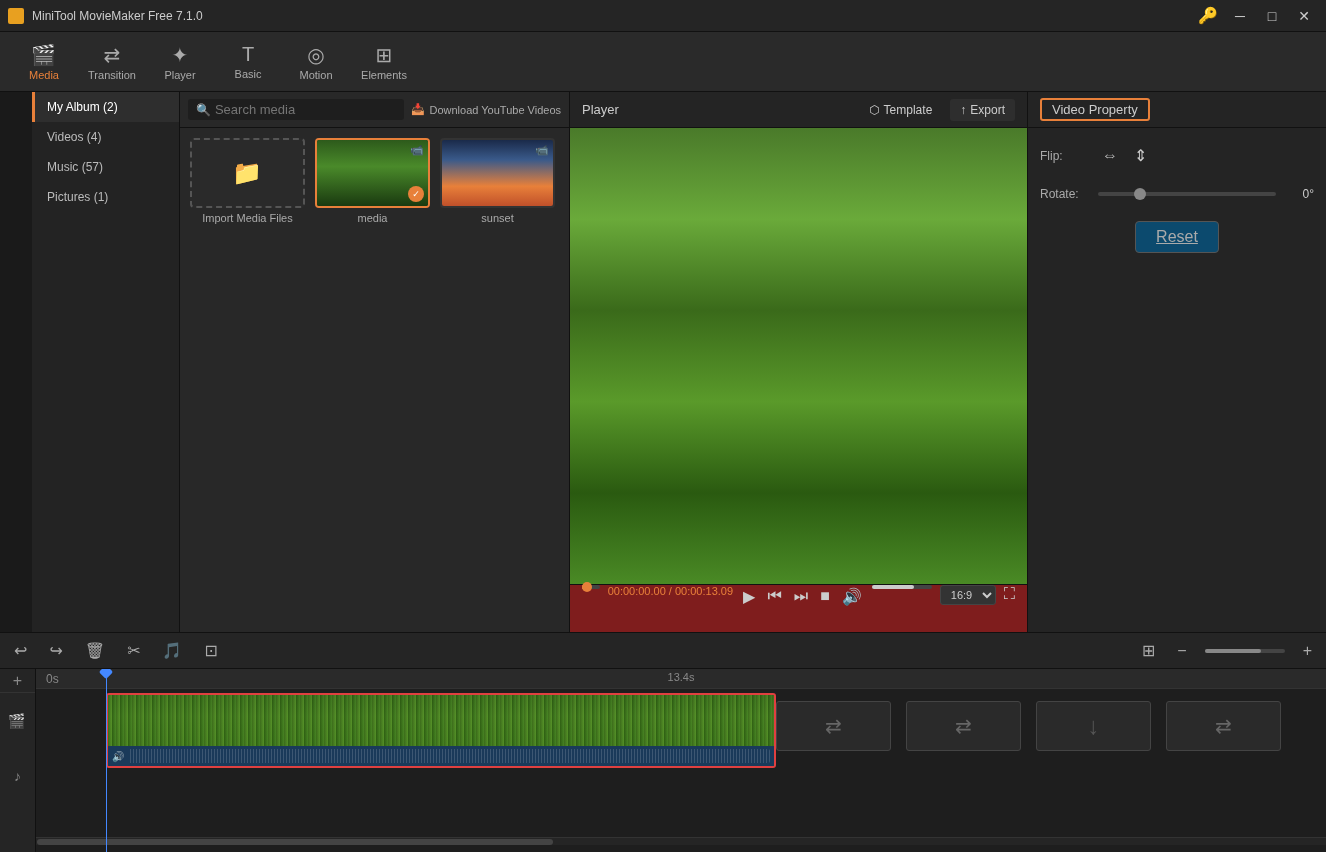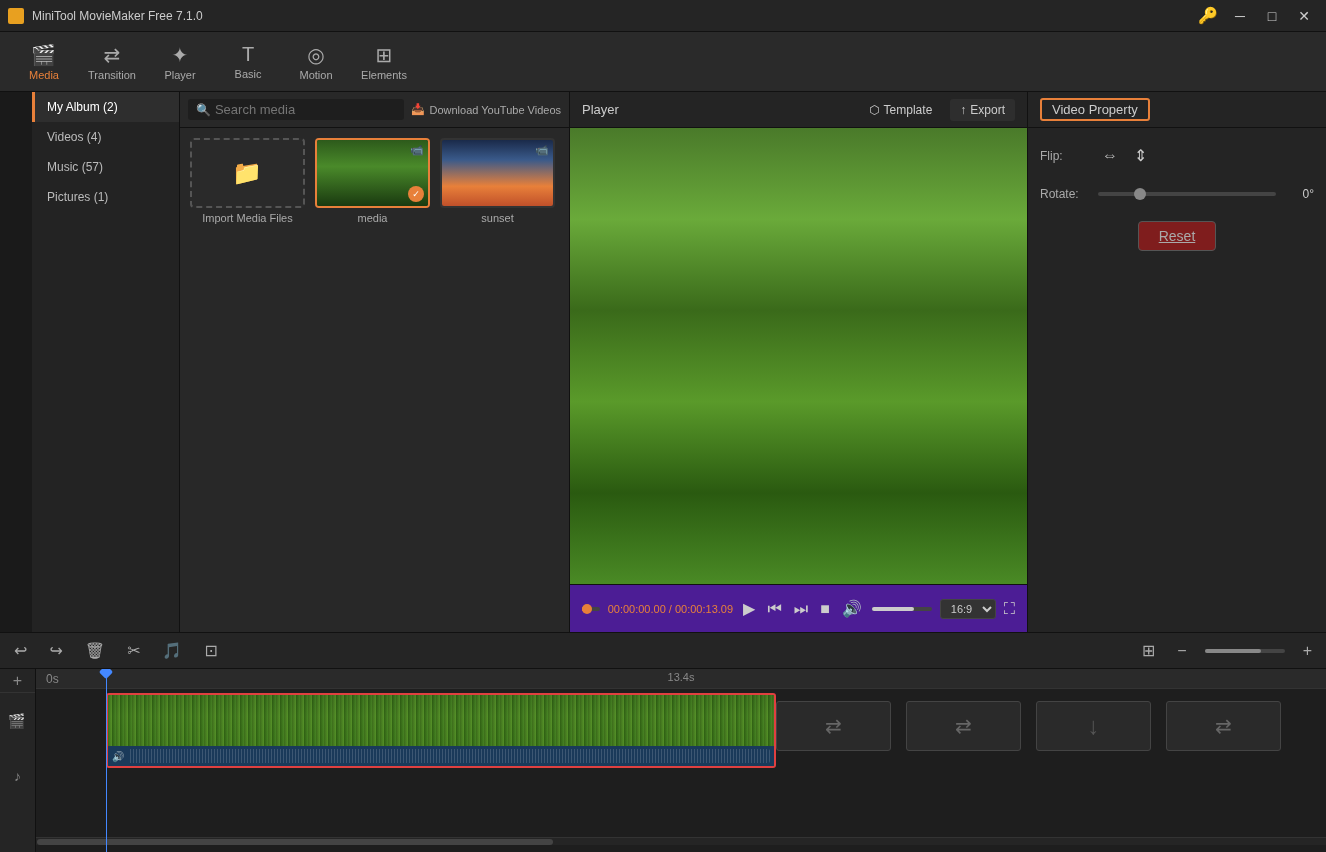--- a/index.html
+++ b/index.html
@@ -213,23 +213,23 @@
       position: relative;
       overflow: hidden;
     }
     .forest-video {
       width: 100%;
       height: 100%;
       background: linear-gradient(180deg, #4a7a2a 0%, #6aaa3a 20%, #3a6a1a 40%, #5a9a2a 60%, #2a5a10 80%, #4a8a25 100%);
     }
     #player-controls {
       height: 48px;
-      background: #4c1d95;
-      display: flex;
-      align-items: center;
+      background: #7f1d1d;
+      display: flex;
+      align-items: flex-start;
       padding: 0 12px;
       gap: 8px;
       border-top: 1px solid #111;
     }
     .progress-bar {
       height: 4px;
       background: #444;
       border-radius: 2px;
       flex: 1;
       position: relative;
@@ -306,27 +306,27 @@
       margin-bottom: 20px;
       gap: 8px;
     }
     .prop-label { color: #aaa; font-size: 12px; width: 50px; flex-shrink: 0; }
     .flip-btns { display: flex; gap: 8px; }
     .flip-btn { cursor: pointer; color: #ccc; font-size: 16px; padding: 2px 4px; }
     .rotate-slider { flex: 1; position: relative; height: 4px; background: #444; border-radius: 2px; }
     .rotate-dot { width: 12px; height: 12px; background: #888; border-radius: 50%; position: absolute; top: -4px; left: 20%; }
     .rotate-val { color: #ccc; font-size: 12px; width: 30px; text-align: right; }
     .reset-btn {
-      background: #7f1d1d;
+      background: #0c4a6e;
       border: 1px solid #555;
       color: #aaa;
       padding: 6px 20px;
       border-radius: 4px;
       cursor: pointer;
-      font-size: 14px;
+      font-size: 16px;
       margin: 8px auto;
       display: block;
       text-decoration: underline;
     }
 
     
     #bottom-area {
       height: 220px;
       background: #1e1e1e;
       border-top: 1px solid #111;

